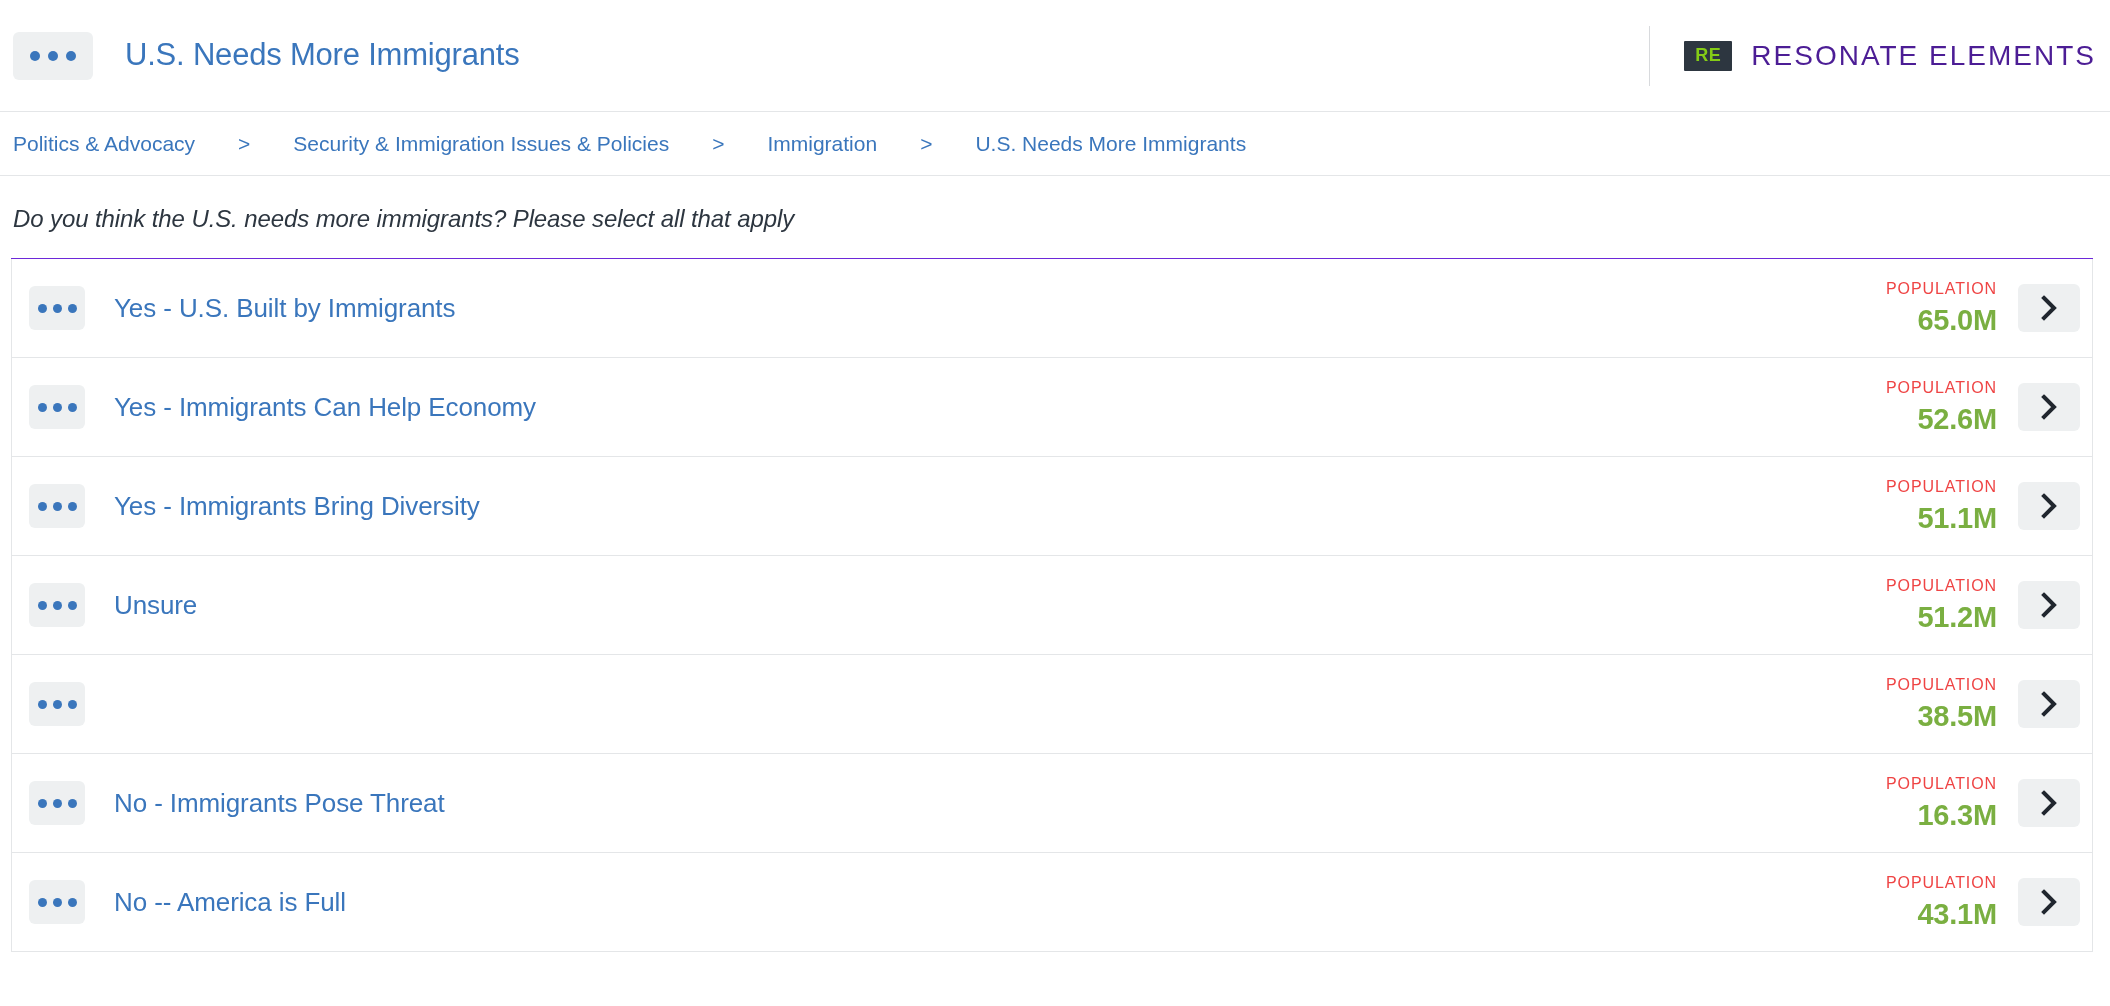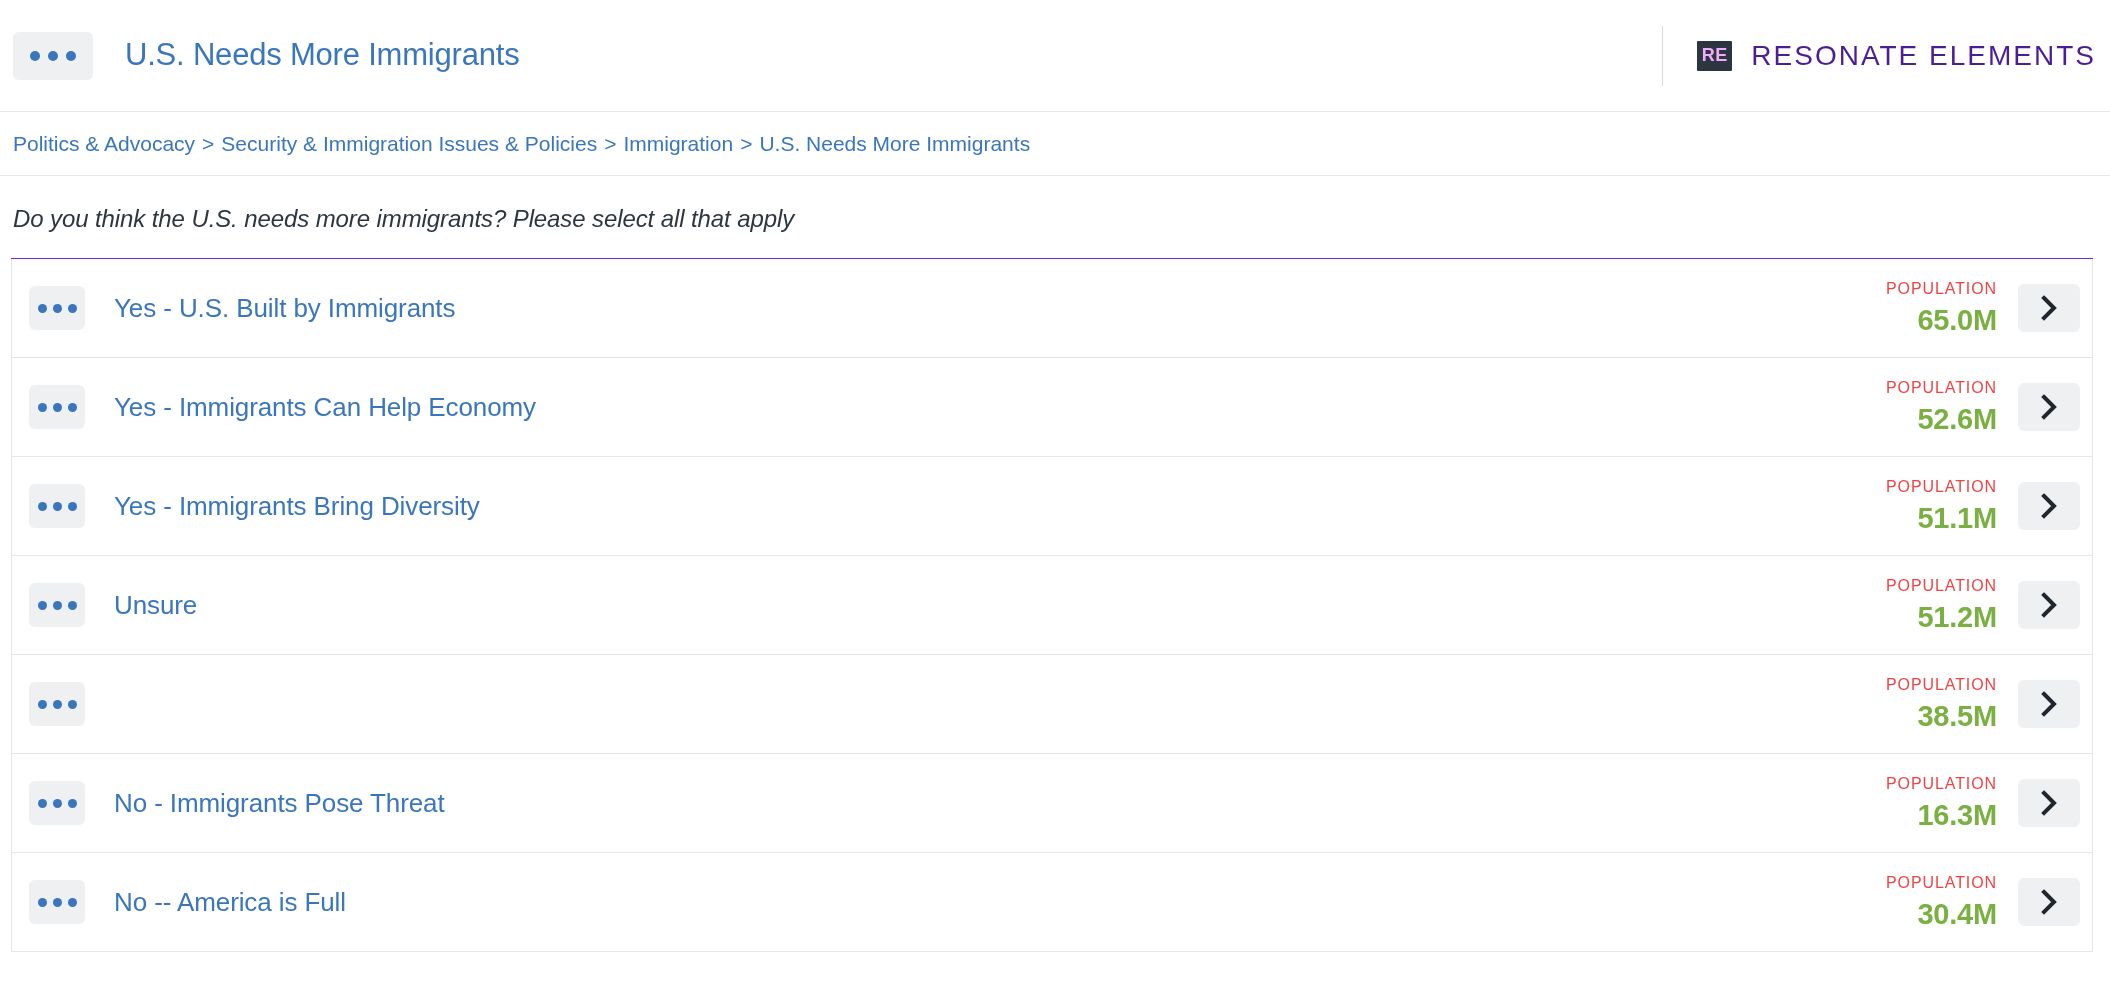--- a/index.html
+++ b/index.html
@@ -69,24 +69,24 @@
   .header-right {
     margin-left: auto;
     display: flex;
     align-items: center;
     height: 60px;
     padding-left: 34px;
     border-left: 1px solid #d8dadd;
   }
 
   .logo-mark {
-    width: 35px;
+    width: 48px;
     height: 30px;
     background: #2d3640;
-    color: #f0abfc;
+    color: #84cc16;
     font-size: 18px;
     font-weight: bold;
     letter-spacing: 0.5px;
     display: flex;
     align-items: center;
     justify-content: center;
     border-radius: 1px;
     flex: 0 0 auto;
   }
   .logo-text {
@@ -102,20 +102,21 @@
   
   .breadcrumb {
     height: 64px;
     border-bottom: 1px solid #e4e6e8;
     display: flex;
     align-items: center;
     padding: 0 13px;
     font-size: 21px;
     color: #3a76bc;
     white-space: nowrap;
+    gap: 36px;
   }
   .breadcrumb a {
     color: #3a76bc;
     text-decoration: none;
     cursor: pointer;
   }
   .breadcrumb .sep {
     padding: 0 7px;
     color: #3a76bc;
   }
@@ -390,21 +391,21 @@
       <div class="row">
         <button class="row-dots">
           <span class="dot"></span>
           <span class="dot"></span>
           <span class="dot"></span>
         </button>
         <div class="row-label">No -- America is Full</div>
         <div class="row-right">
           <div class="pop-block">
             <span class="pop-label">POPULATION</span>
-            <span class="pop-value">30.4M</span>
+            <span class="pop-value">43.1M</span>
           </div>
           <button class="chev-btn">
             <span>
               <svg width="20" height="28" viewBox="0 0 20 28" fill="none" aria-hidden="true">
                 <path d="M5 4 L15 14 L5 24" stroke="#20262e" stroke-width="4" stroke-linecap="square" stroke-linejoin="miter" fill="none"></path>
               </svg>
             </span>
           </button>
         </div>
       </div>

